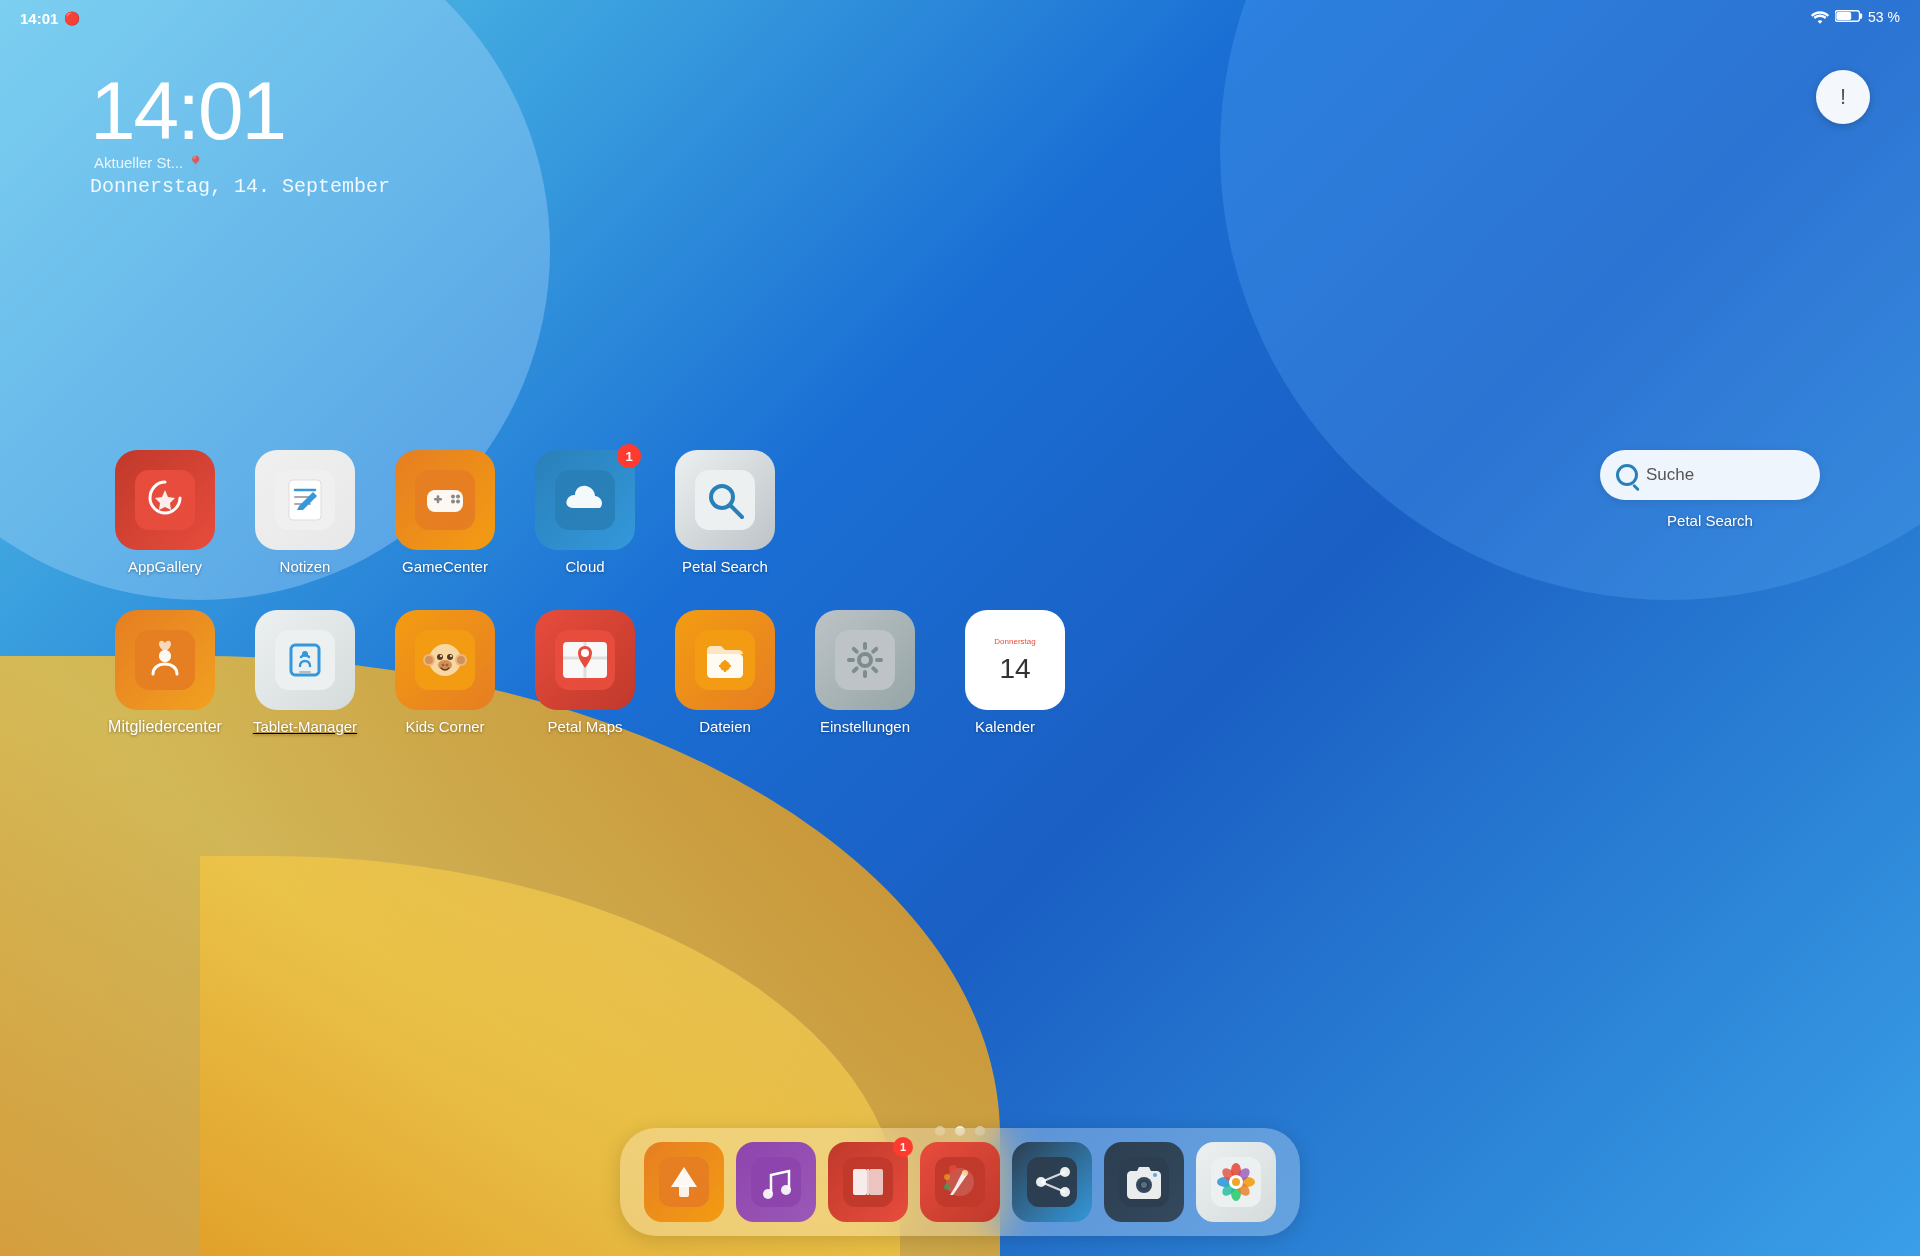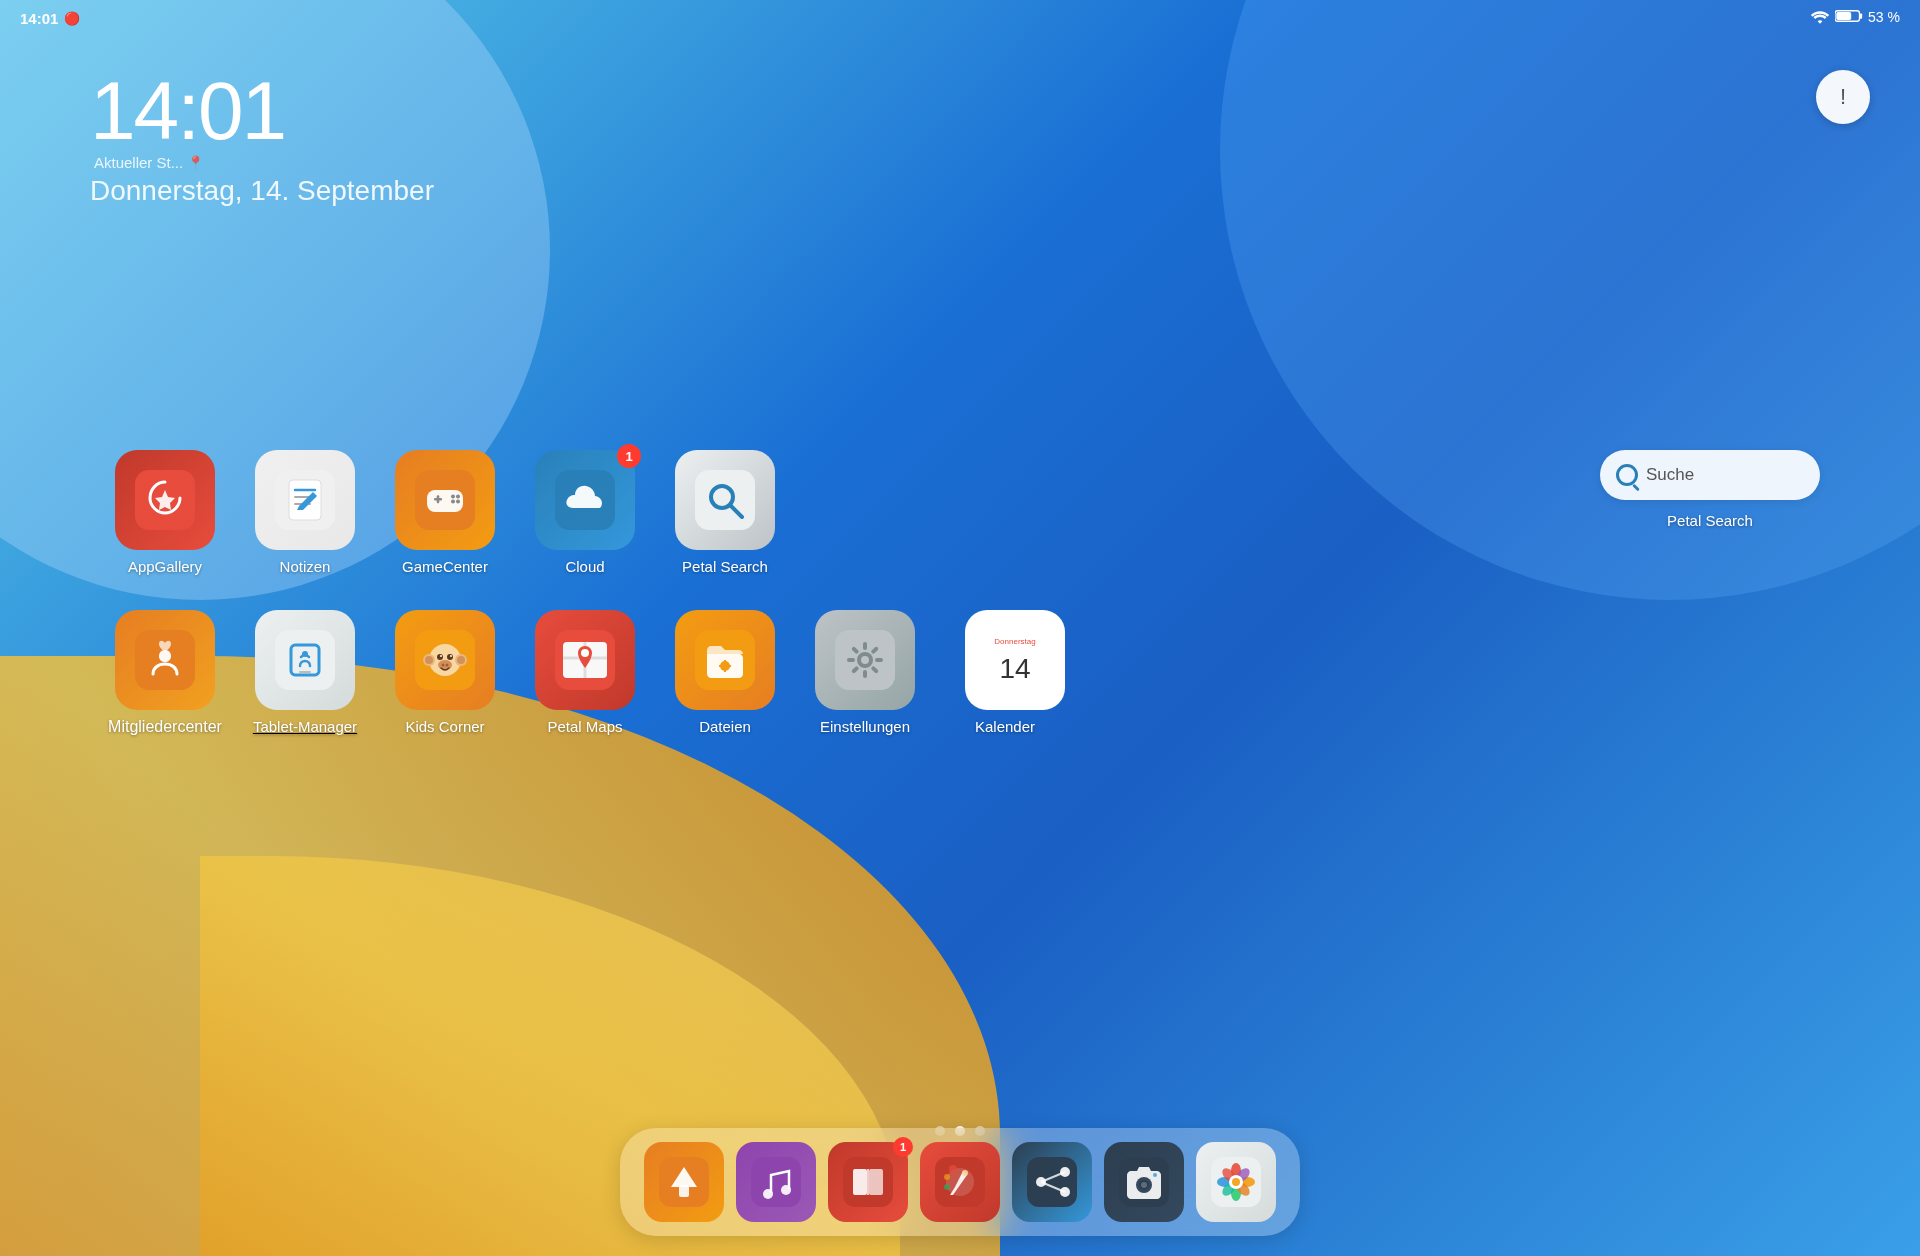--- a/index.html
+++ b/index.html
@@ -107,24 +107,25 @@
       letter-spacing: -2px;
     }
     .clock-location {
       display: flex;
       align-items: center;
       gap: 4px;
       margin-top: 2px;
       margin-left: 4px;
     }
     .clock-date {
-      font-size: 28px;
+      font-size: 20px;
       color: rgba(255,255,255,0.9);
       margin-top: 4px;
       font-weight: 400;
+      font-family: Liberation Mono, monospace;
     }
 
     
     .notif-bubble {
       position: absolute;
       top: 70px;
       right: 50px;
       z-index: 10;
       width: 54px;
       height: 54px;

